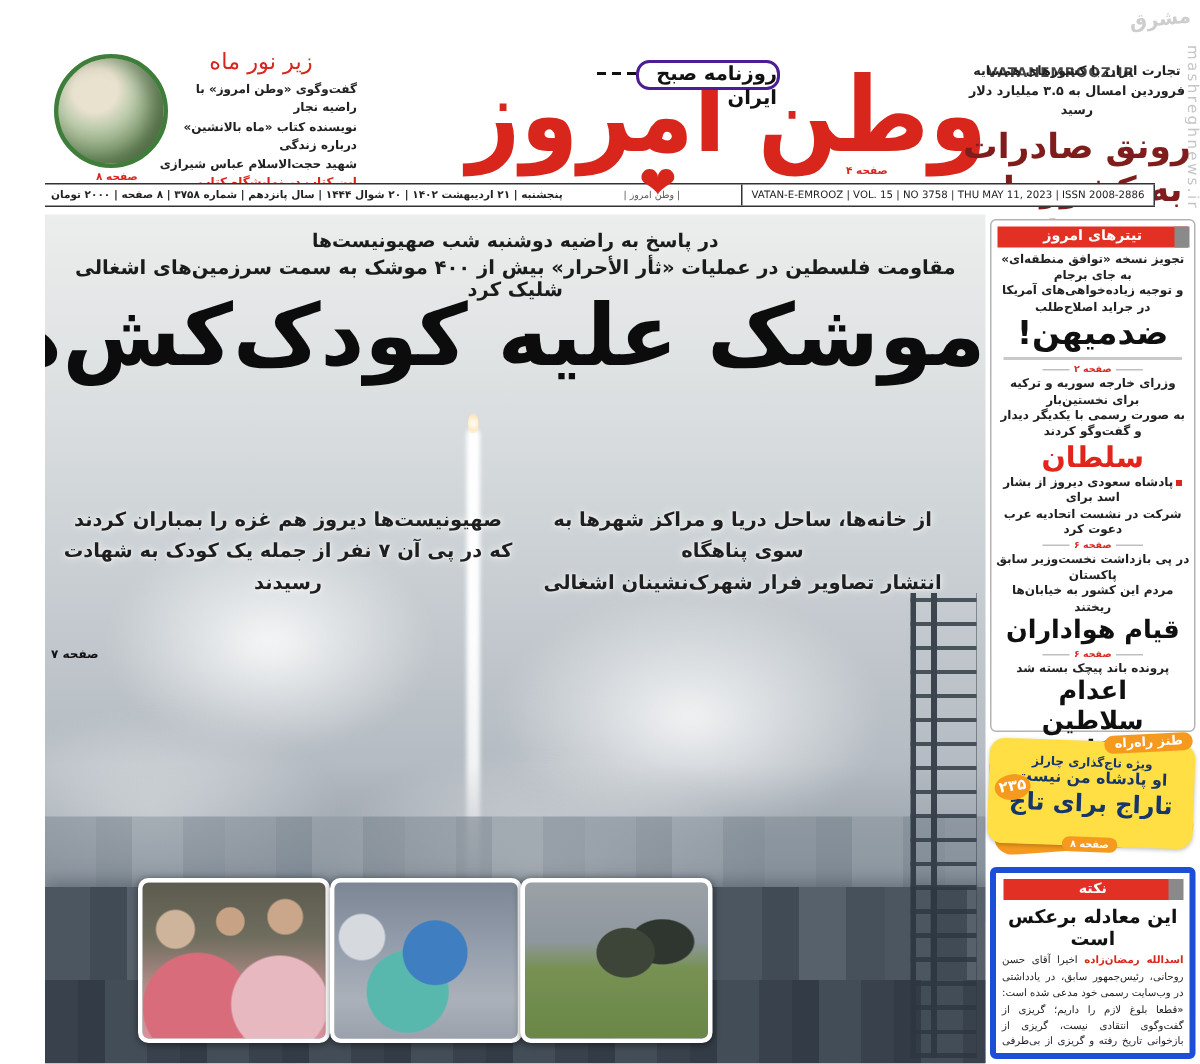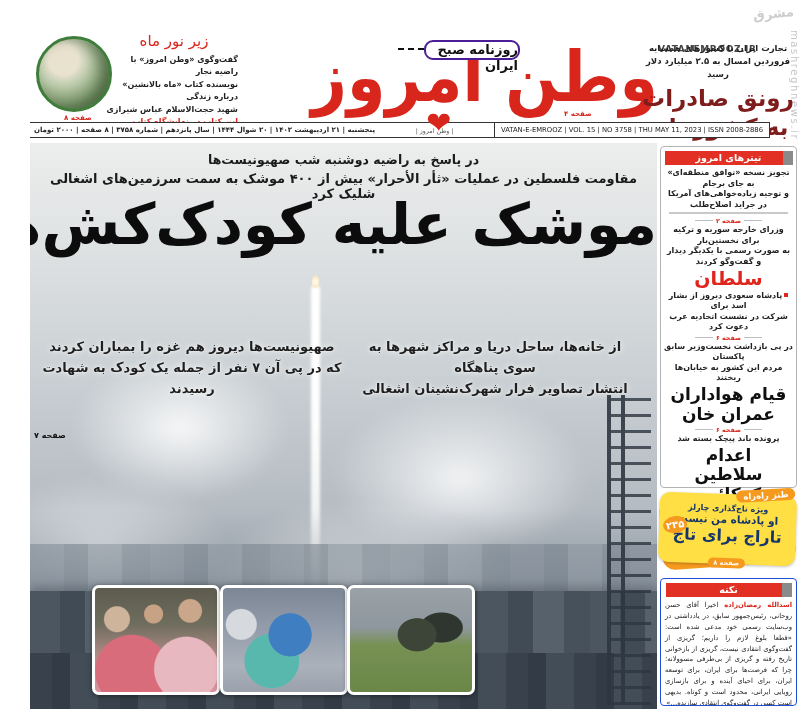--- a/index.html
+++ b/index.html
@@ -102,21 +102,21 @@
   .sat-badge{position:absolute;right:2px;top:-6px;background:#f59a1e;color:#fff;font-size:8.5px;font-weight:bold;
     border-radius:8px;padding:1px 7px;transform:rotate(-5deg);z-index:2;}
   .sat-k1{font-size:8px;font-weight:bold;color:#15356b;text-align:center;margin-top:10px;}
   .sat-k2{font-size:10.5px;font-weight:bold;color:#15356b;text-align:center;}
   .sat-num{position:absolute;left:4px;top:24px;background:#f59a1e;color:#fff;font-size:10px;font-weight:bold;
     border-radius:50%;width:24px;height:17px;line-height:17px;text-align:center;transform:rotate(-10deg);}
   .sat-title{font-size:16px;font-weight:bold;color:#15356b;text-align:center;margin-top:1px;}
   .sat-page{position:absolute;left:50%;bottom:-4px;transform:translateX(-50%);background:#f59a1e;color:#fff;
     font-size:6.5px;font-weight:bold;border-radius:6px;padding:1px 6px;}
   
-  #note{left:660px;top:578px;width:137px;height:128px;border:1px solid #1d4ed8;border-radius:4px;
+  #note{left:660px;top:578px;width:137px;height:128px;border:4px solid #1d4ed8;border-radius:4px;
     background:#fff;padding:3px 4px;box-sizing:border-box;overflow:hidden;}
   .note-title{font-size:12.5px;font-weight:bold;color:#111;text-align:center;margin:2px 0;}
   .note-body{font-size:6.8px;color:#222;line-height:1.6;text-align:justify;margin:0;}
   .note-lead{color:#d9261c;font-weight:bold;}
   
   .wm{writing-mode:vertical-rl;font-size:10px;color:#c6c6c6;letter-spacing:1.6px;direction:ltr;}
   .wm-logo{font-size:13px;font-weight:bold;color:#cdcdcd;transform:rotate(-6deg);}
 </style>
 </head>
 <body>
@@ -193,20 +193,21 @@
   </div>
 
   <div class="abs" id="sb1">
     <div class="sb-bar">
       <span>تیترهای امروز</span>
       <span class="sb-sq"></span>
     </div>
     <div class="sb-k">تجویز نسخه «توافق منطقه‌ای» به جای برجام</div>
     <div class="sb-k">و توجیه زیاده‌خواهی‌های آمریکا</div>
     <div class="sb-k">در جراید اصلاح‌طلب</div>
+    <div class="sb-h-black">ضدمیهن!</div>
 
     <div class="clip">
       <div class="clip-top"></div>
 
     </div>
     <div class="sb-sep">
         <i></i>
         <span>صفحه ۲</span>
         <i></i>
       </div>
@@ -221,21 +222,20 @@
     <div class="sb-sep">
         <i></i>
         <span>صفحه ۶</span>
         <i></i>
       </div>
 
     <div class="sb-k">در پی بازداشت نخست‌وزیر سابق پاکستان</div>
     <div class="sb-k">مردم این کشور به خیابان‌ها ریختند</div>
     <div class="sb-h-md">
       <div>قیام هواداران</div>
-      <div>عمران خان</div>
     </div>
     <div class="sb-sep">
         <i></i>
         <span>صفحه ۶</span>
         <i></i>
       </div>
 
     <div class="sb-k">پرونده باند پیچک بسته شد</div>
     <div class="sb-h-md">
       <div>اعدام</div>
@@ -258,16 +258,17 @@
       <div class="sat-title">تاراج برای تاج</div>
       <div class="sat-page">صفحه ۸</div>
     </div>
   </div>
 
   <div class="abs" id="note">
     <div class="sb-bar">
       <span>نکته</span>
       <span class="sb-sq"></span>
     </div>
+    <div class="note-title">این معادله برعکس است</div>
     <p class="note-body"><span class="note-lead">اسدالله رمضان‌زاده</span><span> اخیرا آقای حسن روحانی، رئیس‌جمهور سابق، در یادداشتی در وب‌سایت رسمی خود مدعی شده است: «قطعا بلوغ لازم را داریم؛ گریزی از گفت‌وگوی انتقادی نیست، گریزی از بازخوانی تاریخ رفته و گریزی از بی‌طرفی مسوولانه؛ چرا که فرصت‌ها برای ایران، برای توسعه ایران، برای احیای آینده و برای بازسازی رویایی ایرانی، محدود است و کوتاه. بدیهی است کسی در گفت‌وگوی انتقادی سازنده…»</span></p>
   </div>
 
 </div>
 
 </body></html>

